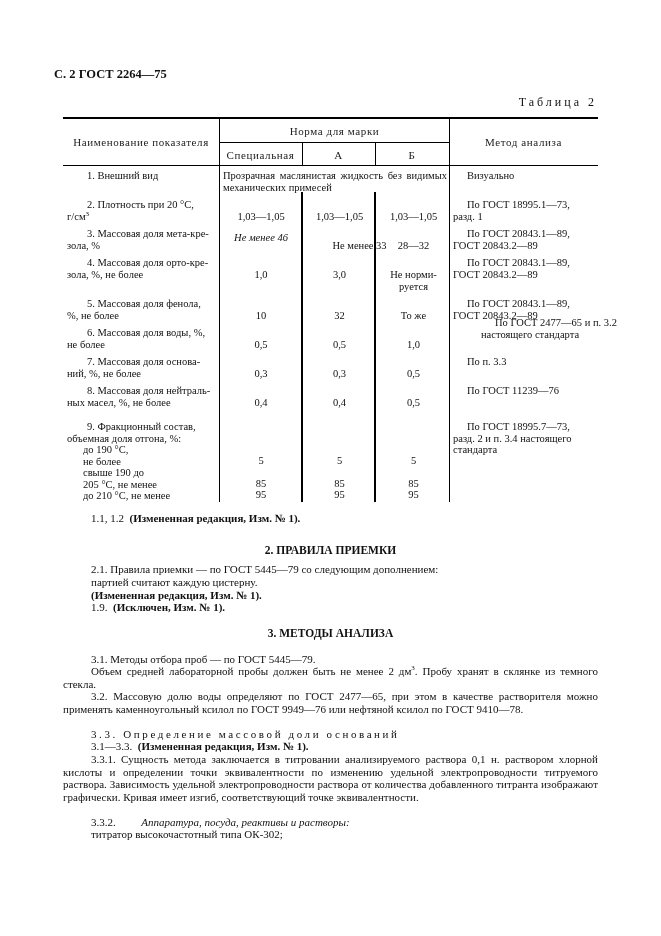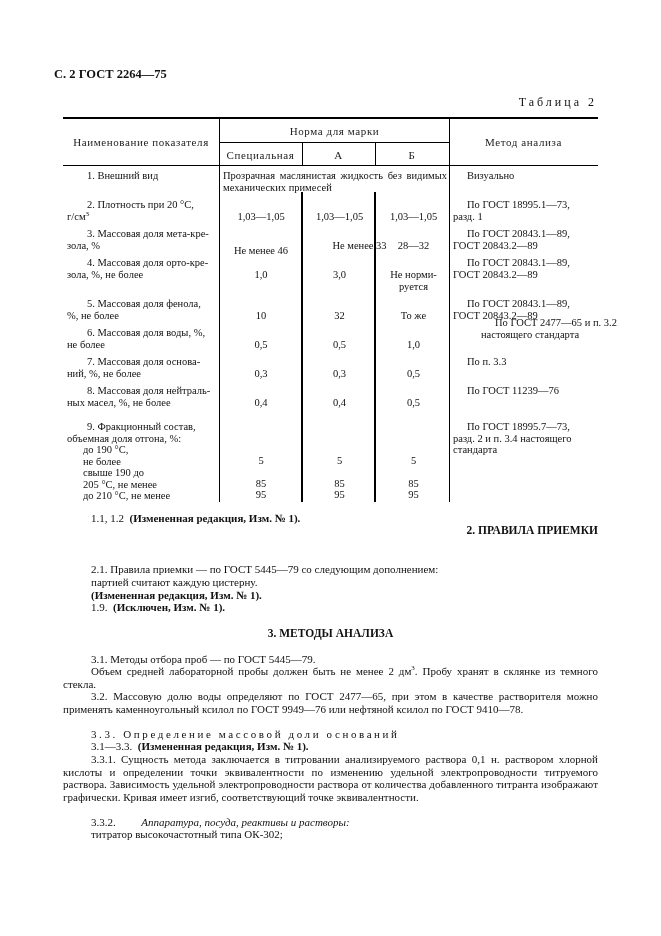--- a/index.html
+++ b/index.html
@@ -72,21 +72,21 @@
       <span class="first">Визуально</span>
     </div>
 
   <div class="cell name" style="top:82px;"><span class="first">2. Плотность при 20 °С,</span><span>г/см</span><sup>3</sup></div>
   <div class="cell c-sp" style="top:94px;">1,03—1,05</div>
   <div class="cell c-a" style="top:94px;">1,03—1,05</div>
   <div class="cell c-b" style="top:94px;">1,03—1,05</div>
   <div class="cell c-m" style="top:82px;"><span class="first">По ГОСТ 18995.1—73,</span><span>разд. 1</span></div>
 
   <div class="cell name" style="top:111px;"><span class="first">3. Массовая доля мета-кре-</span><span>зола, %</span></div>
-  <div class="cell c-sp" style="top:128px;">Не менее 46</div>
+  <div class="cell c-sp" style="top:115px;font-style:italic;">Не менее 46</div>
   <div class="cell c-a" style="top:123px;padding-left:20px;">Не менее 33</div>
   <div class="cell c-b" style="top:123px;">28—32</div>
   <div class="cell c-m" style="top:111px;"><span class="first">По ГОСТ 20843.1—89,</span><span>ГОСТ 20843.2—89</span></div>
 
   <div class="cell name" style="top:140px;"><span class="first">4. Массовая доля орто-кре-</span><span>зола, %, не более</span></div>
   <div class="cell c-sp" style="top:152px;">1,0</div>
   <div class="cell c-a" style="top:152px;">3,0</div>
   <div class="cell c-b" style="top:152px;"><span>Не норми-</span><br><span>руется</span></div>
   <div class="cell c-m" style="top:140px;"><span class="first">По ГОСТ 20843.1—89,</span><span>ГОСТ 20843.2—89</span></div>
 
@@ -144,21 +144,21 @@
     </div>
   <div class="cell c-m" style="top:304px;">
       <span class="first">По ГОСТ 18995.7—73,</span>
       <span style="display:block">разд. 2 и п. 3.4 настоящего</span>
       <span style="display:block">стандарта</span>
     </div>
 </div>
 
 <div class="p ind" style="top:512px;"><span>1.1, 1.2</span>&nbsp; <span class="bold">(Измененная редакция, Изм. № 1).</span></div>
 
-<div class="sec-title" style="top:524px;text-align:right;">2. ПРАВИЛА ПРИЕМКИ</div>
+<div class="sec-title" style="top:544px;">2. ПРАВИЛА ПРИЕМКИ</div>
 
 <div class="p ind" style="top:563px;">2.1. Правила приемки — по ГОСТ 5445—79 со следующим дополнением:</div>
 <div class="p ind" style="top:576px;">партией считают каждую цистерну.</div>
 <div class="p ind bold" style="top:589px;">(Измененная редакция, Изм. № 1).</div>
 <div class="p ind" style="top:601px;"><span>1.9.</span>&nbsp; <span class="bold">(Исключен, Изм. № 1).</span></div>
 
 <div class="sec-title" style="top:627px;">3. МЕТОДЫ АНАЛИЗА</div>
 
 <div class="p ind" style="top:653px;">3.1. Методы отбора проб — по ГОСТ 5445—79.</div>
 <div class="p ind" style="top:665px;"><span>Объем средней лабораторной пробы должен быть не менее 2 дм</span><sup>3</sup><span>. Пробу хранят в склянке из темного стекла.</span></div>

